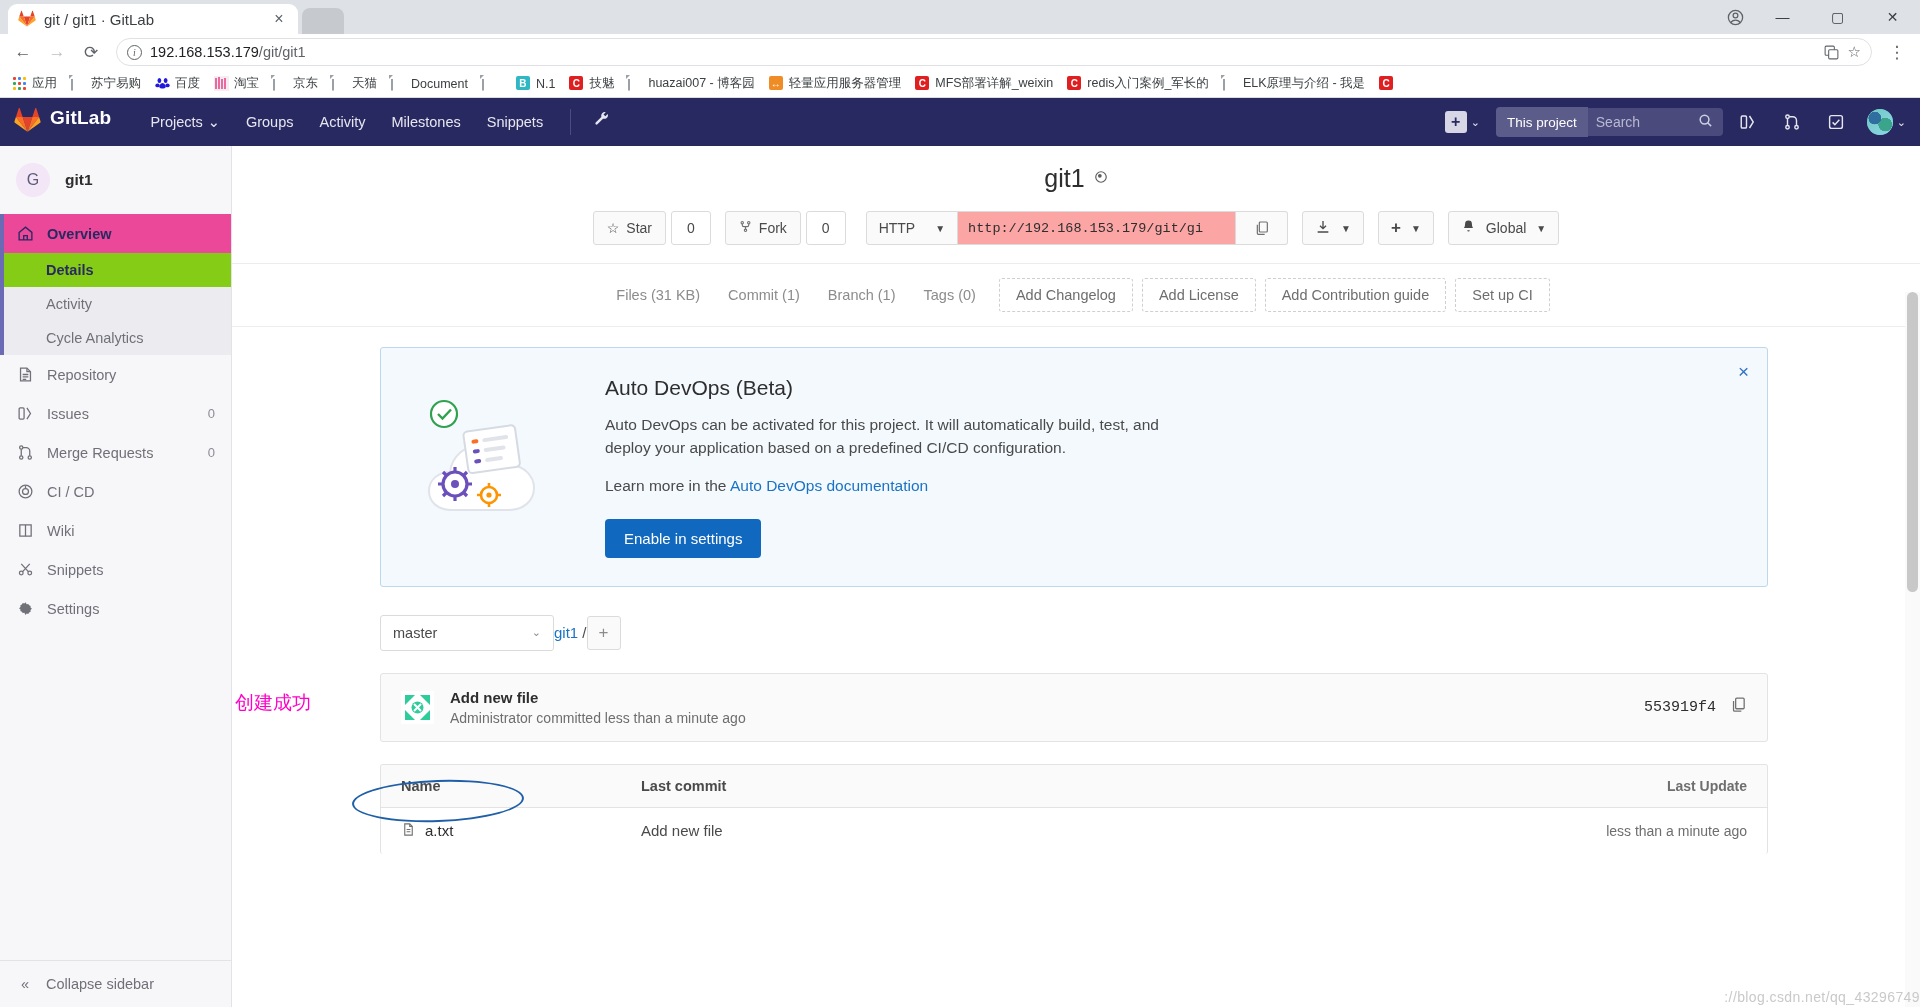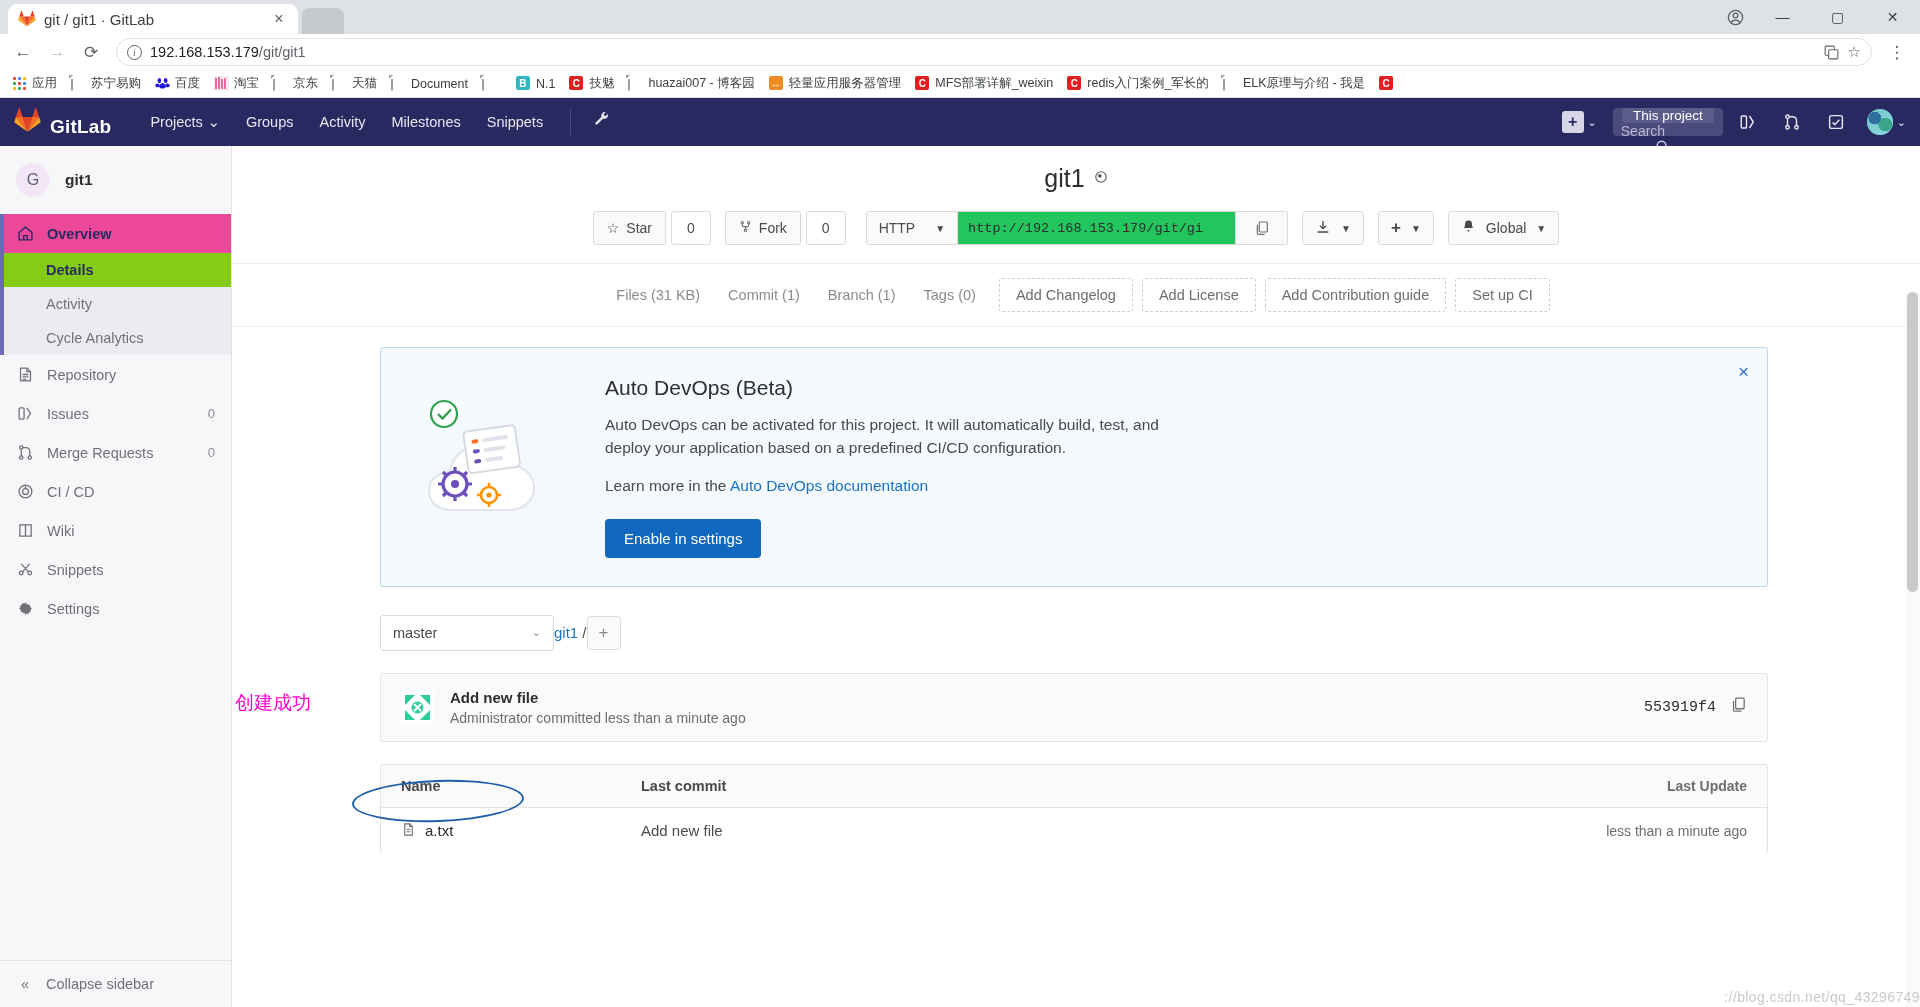--- a/index.html
+++ b/index.html
@@ -107,42 +107,42 @@
     width: 14px; height: 14px; border-radius: 2px; color: #fff;
     font-size: 10px; font-weight: bold; display: flex;
     align-items: center; justify-content: center;
   }
 
   
   .gl-navbar {
     height: 48px; background: #292961; display: flex; align-items: center;
     padding: 0 14px; color: #fff;
   }
-  .gl-logo-wrap { display: flex; align-items: flex-end; gap: 9px; margin-right: 26px; }
+  .gl-logo-wrap { display: flex; align-items: flex-start; gap: 9px; margin-right: 26px; }
   .gl-logo-text { font-size: 19px; font-weight: 600; letter-spacing: .2px; }
   .gl-nav-links { display: flex; align-items: center; gap: 0; }
   .gl-nav-link {
     font-size: 14.5px; color: #e6e6f0; padding: 14px 13px;
     display: flex; align-items: center; gap: 5px; white-space: nowrap;
   }
   .gl-nav-divider {
     width: 1px; height: 26px; background: #4c4c80; margin: 0 14px;
   }
   .gl-wrench { font-size: 17px; color: #e6e6f0; padding: 4px 8px; }
   .gl-nav-right { margin-left: auto; display: flex; align-items: center; gap: 6px; }
   .gl-plus-btn {
     background: #d6d6e7; color: #292961; width: 22px; height: 22px;
     border-radius: 3px; display: flex; align-items: center;
     justify-content: center; font-size: 16px; font-weight: bold;
     line-height: 1;
   }
   .gl-caret { font-size: 11px; color: #e6e6f0; margin-left: 4px; }
   .gl-search-wrap {
     display: flex; align-items: center; background: #4a4a7c;
-    border-radius: 4px; height: 28px; margin-left: 10px; flex-direction: column;
+    border-radius: 4px; height: 28px; margin-left: 10px;
   }
   .gl-search-scope {
     background: #5c5c8a; color: #fff; font-size: 13.5px;
     padding: 0 11px; height: 30px; display: flex; align-items: center;
     border-radius: 4px 0 0 4px;
   }
   .gl-search-input {
     background: transparent; border: none; outline: none;
     color: #fff; font-size: 14px; width: 110px; padding: 0 8px;
     font-family: "Liberation Sans", sans-serif;
@@ -245,21 +245,21 @@
     border-radius: 3px; margin-left: 5px; margin-right: 14px;
   }
   .clone-group { display: flex; align-items: stretch; margin-left: 6px; }
   .clone-proto {
     height: 34px; border: 1px solid #dbdbdb; background: #fafafa;
     border-radius: 3px 0 0 3px; display: flex; align-items: center;
     gap: 20px; padding: 0 12px; font-size: 14px; color: #4a4a4a;
   }
   .clone-url {
     height: 34px; border: 1px solid #dbdbdb; border-left: none;
-    background: #22c55e; display: flex; align-items: center; padding: 0 10px;
+    background: #fca5a5; display: flex; align-items: center; padding: 0 10px;
     font-family: "Liberation Mono", monospace; font-size: 13.5px;
     color: #2e2e2e; width: 278px; overflow: hidden; white-space: nowrap;
   }
   .clone-copy {
     height: 34px; width: 52px; border: 1px solid #dbdbdb;
     border-left: none; background: #fafafa; border-radius: 0 3px 3px 0;
     display: flex; align-items: center; justify-content: center;
     color: #707070; font-size: 15px;
   }
   .icon-split {

